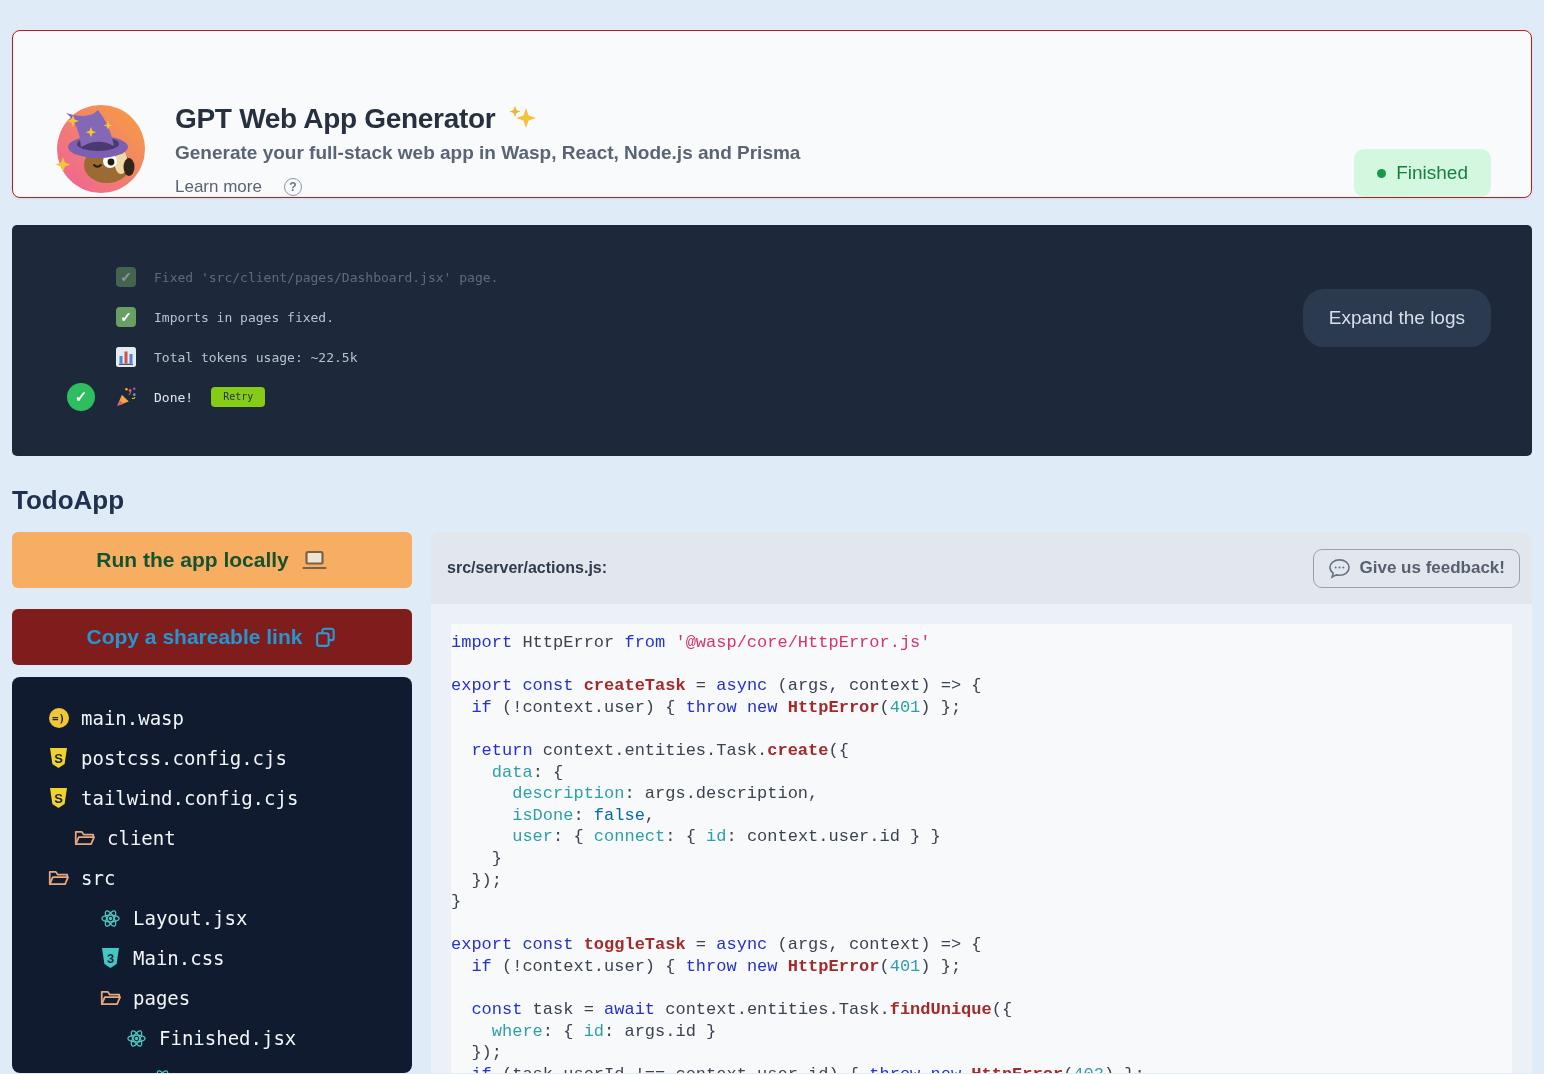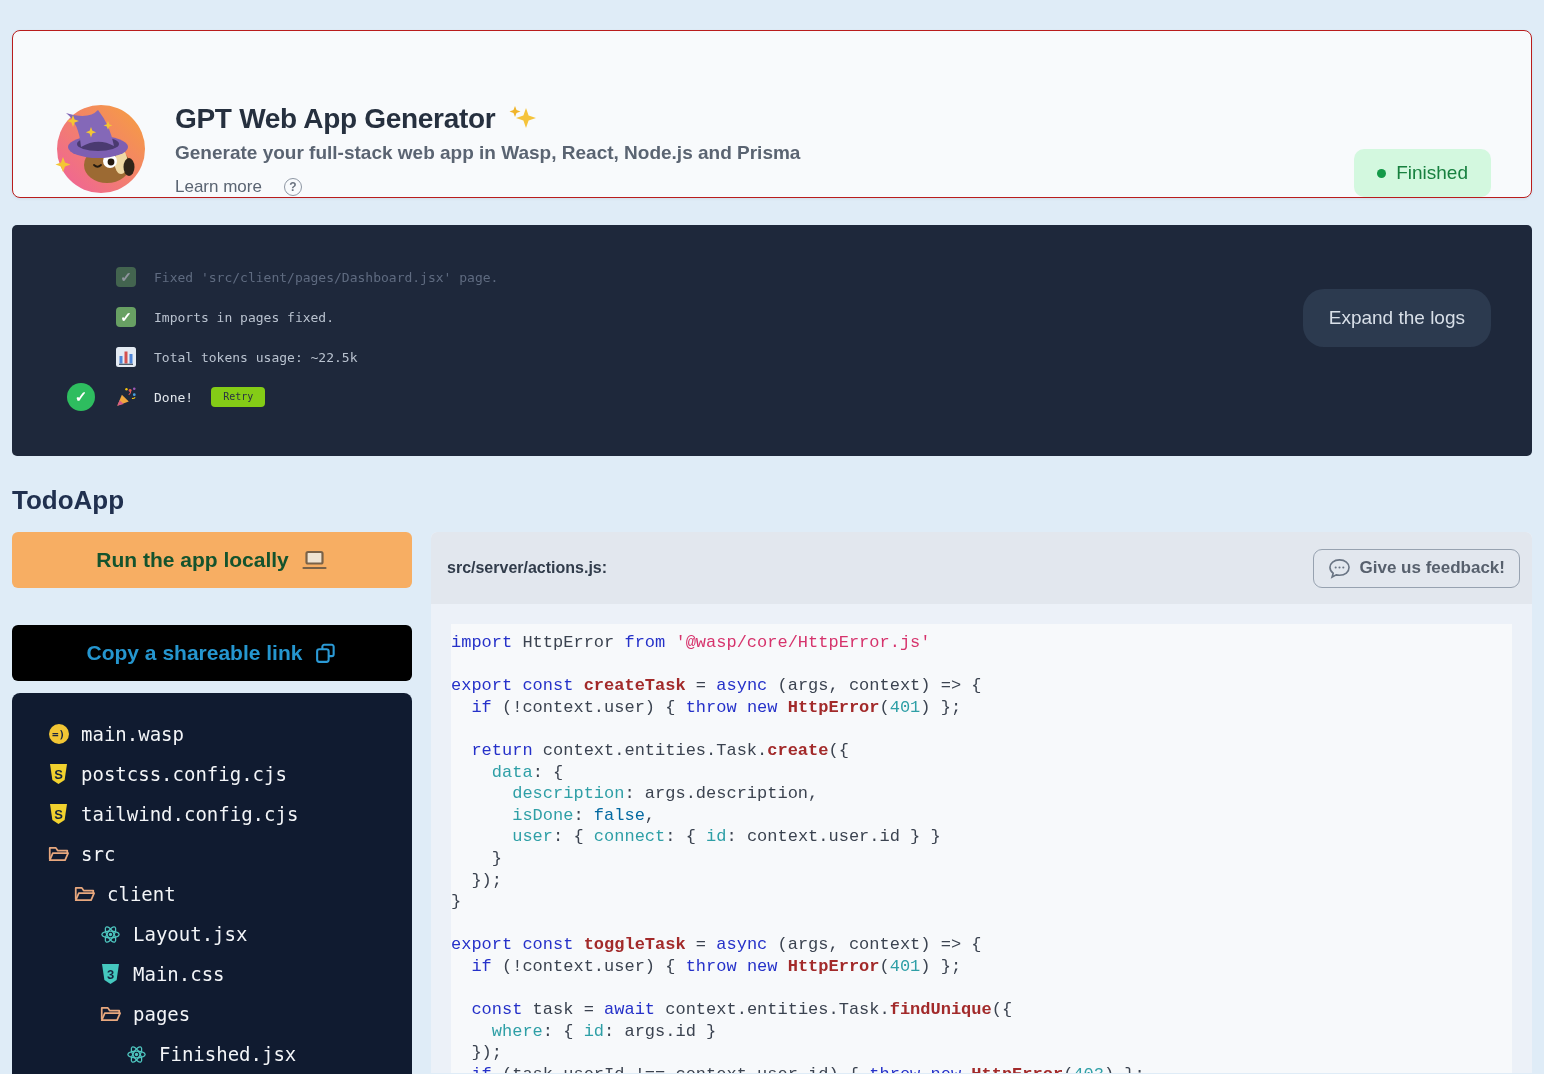--- a/index.html
+++ b/index.html
@@ -53,21 +53,21 @@
     font-size:19px; font-family:"Liberation Sans",sans-serif; cursor:pointer;margin-top:25px; }
 
   
   .app-name { margin-top:28px; font-size:26px; font-weight:bold; color:#20304f; line-height:32px; }
   .columns { margin-top:16px; display:flex; gap:19px; align-items:flex-start; }
   .left-col { width:400px; flex:0 0 400px; }
   .big-btn { width:100%; height:56px; border:none; border-radius:6px; font-size:21px;
     font-weight:bold; display:flex; align-items:center; justify-content:center; gap:12px;
     cursor:pointer; font-family:"Liberation Sans",sans-serif; }
   .run-btn { background:#f7ae63; color:#14532d; }
-  .copy-btn { margin-top:37px; background:#000000; color:#2596cf; }
+  .copy-btn { margin-top:21px; background:#7f1d1d; color:#2596cf; }
 
   
   .tree-panel { margin-top:12px; height:396px; background:#101b30; border-radius:8px;
     padding:21px 8px 0 36px; overflow:hidden;
     font-family:"DejaVu Sans Mono", monospace; }
   .tree-row { height:40px; display:flex; align-items:center; gap:12px; cursor:pointer; }
   .tree-label { font-size:19px; color:#f3f5f8; }
   .tree-ic { width:21px; flex:0 0 21px; display:flex; justify-content:center; align-items:center; }
   .wasp-badge { width:20px; height:20px; border-radius:50%; background:#f2c634; color:#1d2740;
     font-size:11px; font-weight:bold; display:flex; align-items:center; justify-content:center;
@@ -231,37 +231,37 @@
               <span class="shield js">S</span>
             </span>
             <span class="tree-label">postcss.config.cjs</span>
           </div>
           <div class="tree-row" style="padding-left: 0px;">
             <span class="tree-ic">
               <span class="shield js">S</span>
             </span>
             <span class="tree-label">tailwind.config.cjs</span>
           </div>
-          <div class="tree-row" style="padding-left: 0px;">
+          <div class="tree-row" style="padding-left: 26px;">
             <span class="tree-ic">
               <svg width="21" height="18" viewBox="0 0 24 20" fill="none" stroke="#e8a87e" stroke-width="2" stroke-linejoin="round">
                 <path d="M2 16 V3 h7 l2 3 h11 v3"></path>
                 <path d="M2 17 l3.5 -8 H23 L19.5 17 Z"></path>
               </svg>
             </span>
-            <span class="tree-label">src</span>
-          </div>
-          <div class="tree-row" style="padding-left: 26px;">
+            <span class="tree-label">client</span>
+          </div>
+          <div class="tree-row" style="padding-left: 0px;">
             <span class="tree-ic">
               <svg width="21" height="18" viewBox="0 0 24 20" fill="none" stroke="#e8a87e" stroke-width="2" stroke-linejoin="round">
                 <path d="M2 16 V3 h7 l2 3 h11 v3"></path>
                 <path d="M2 17 l3.5 -8 H23 L19.5 17 Z"></path>
               </svg>
             </span>
-            <span class="tree-label">client</span>
+            <span class="tree-label">src</span>
           </div>
           <div class="tree-row" style="padding-left: 52px;">
             <span class="tree-ic">
               <svg width="21" height="19" viewBox="0 0 24 22">
                 <g stroke="#4fc7c0" stroke-width="1.5" fill="none">
                   <ellipse cx="12" cy="11" rx="10" ry="3.9"></ellipse>
                   <ellipse cx="12" cy="11" rx="10" ry="3.9" transform="rotate(60 12 11)"></ellipse>
                   <ellipse cx="12" cy="11" rx="10" ry="3.9" transform="rotate(120 12 11)"></ellipse>
                 </g>
                 <circle cx="12" cy="11" r="1.9" fill="#4fc7c0"></circle>

